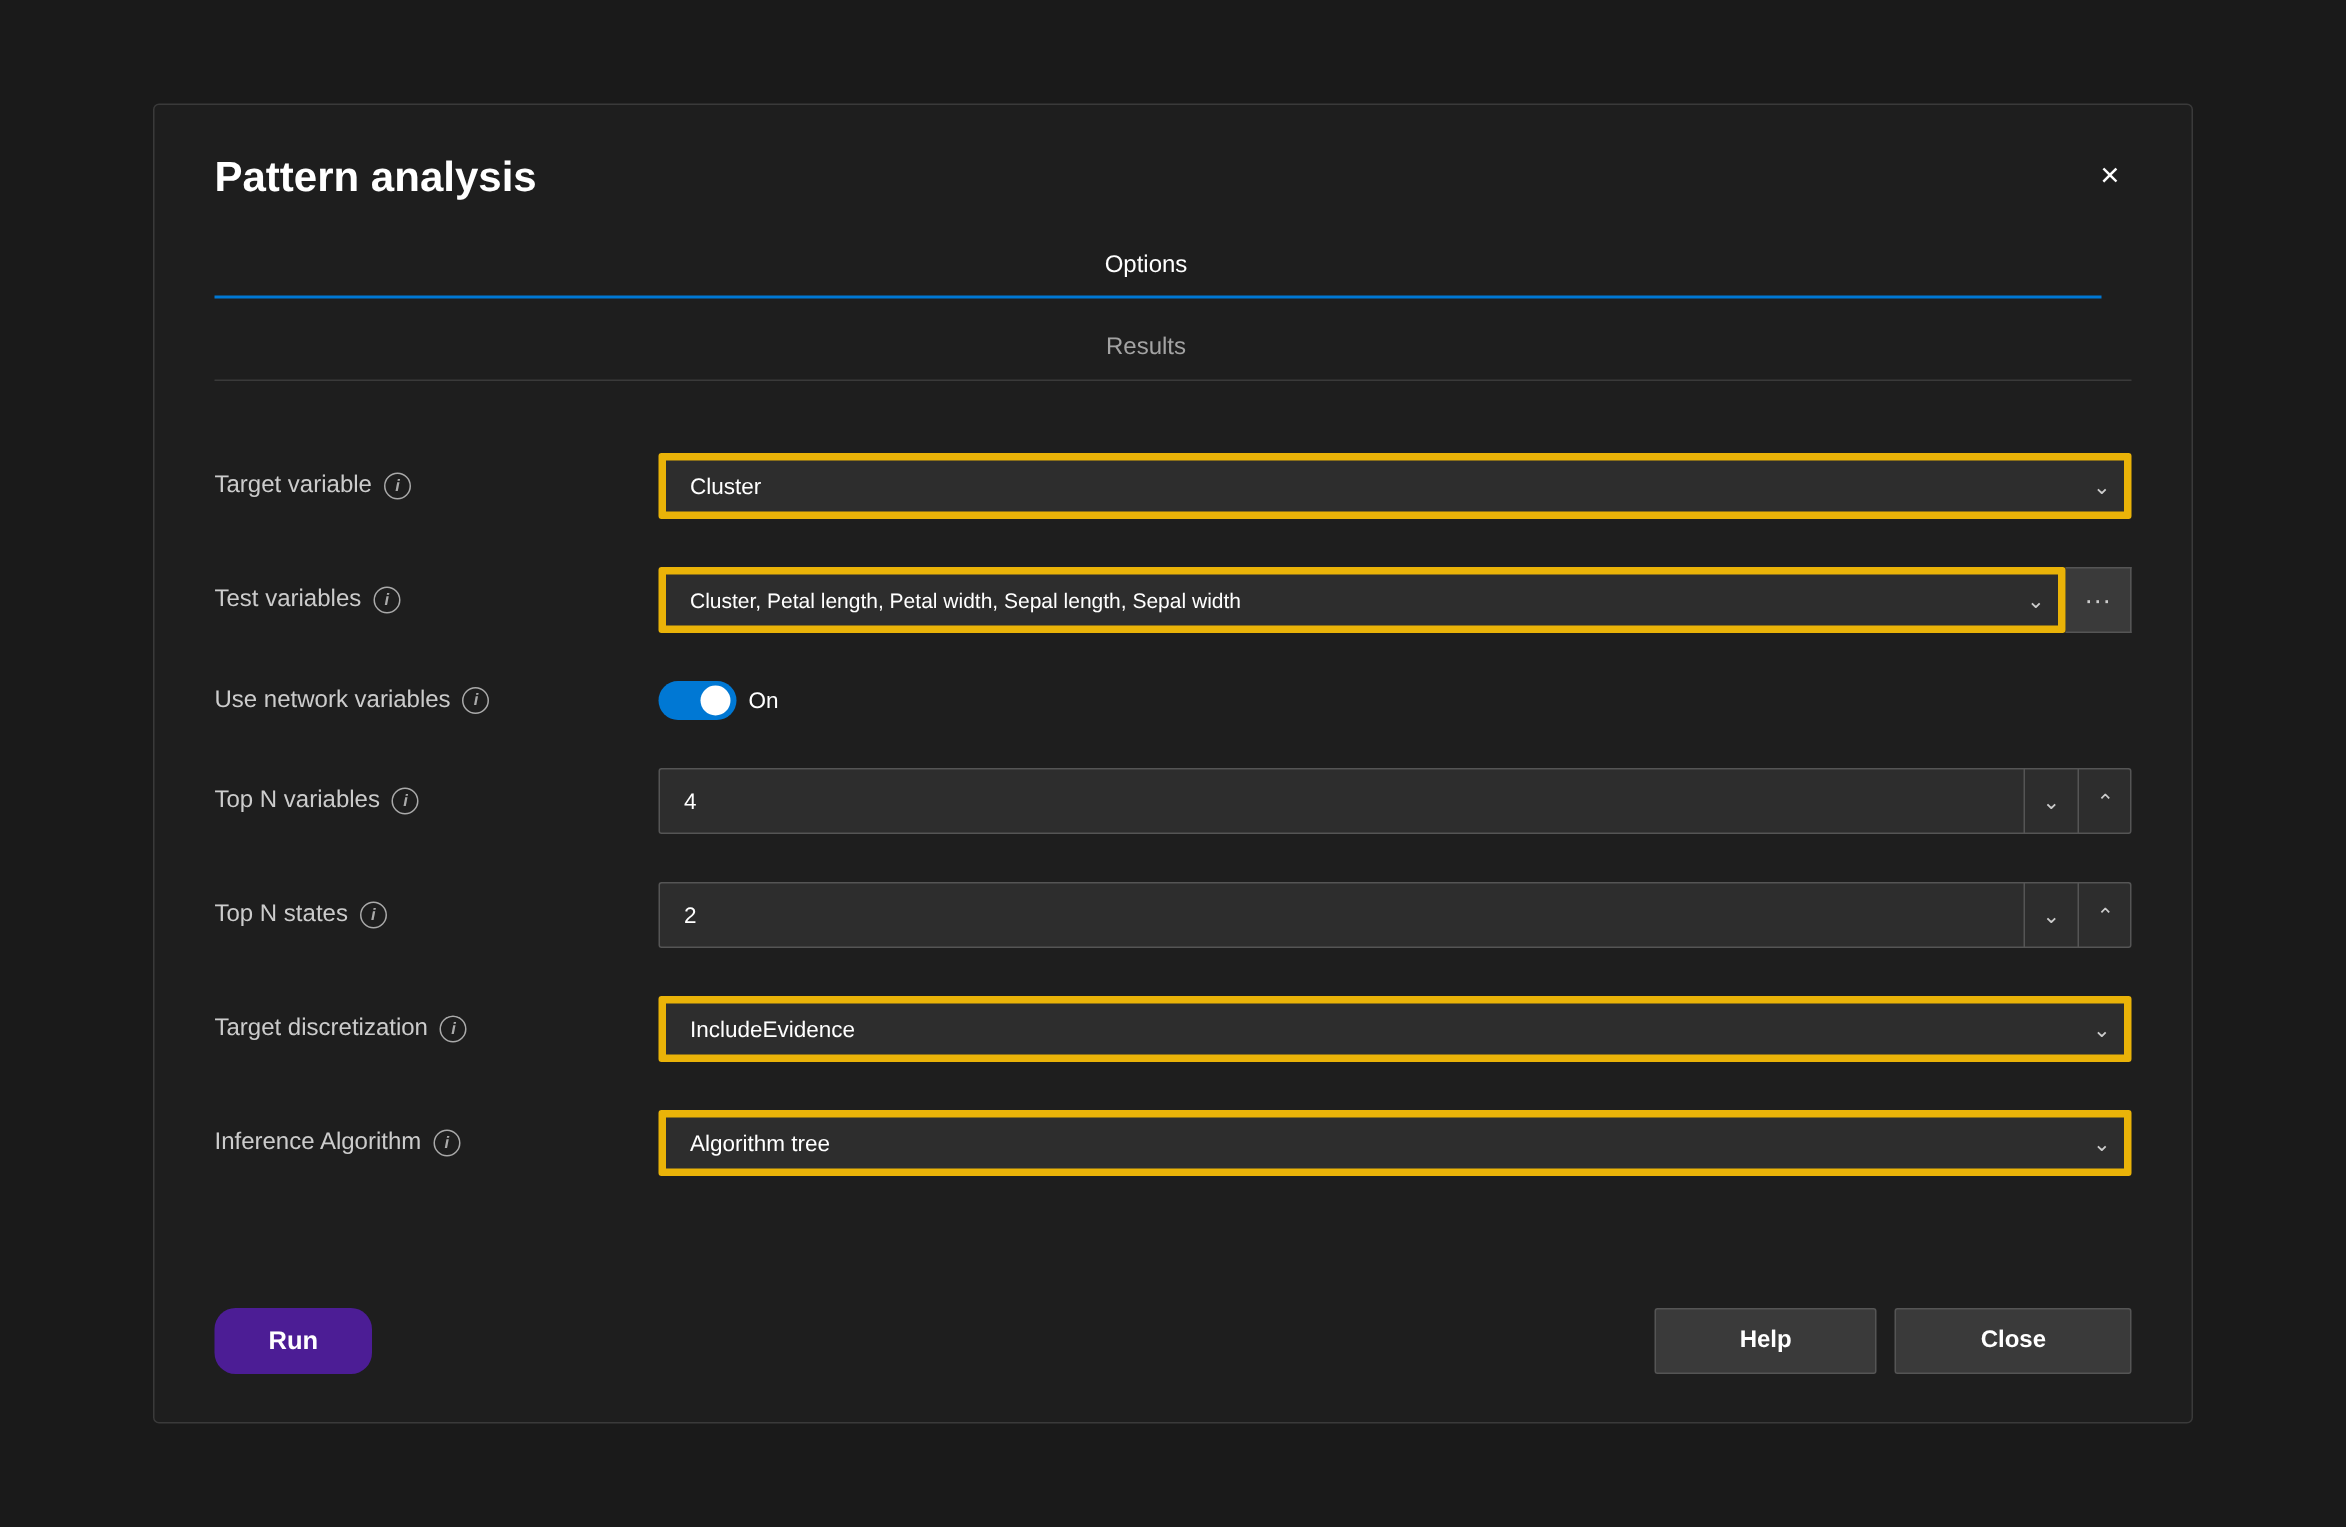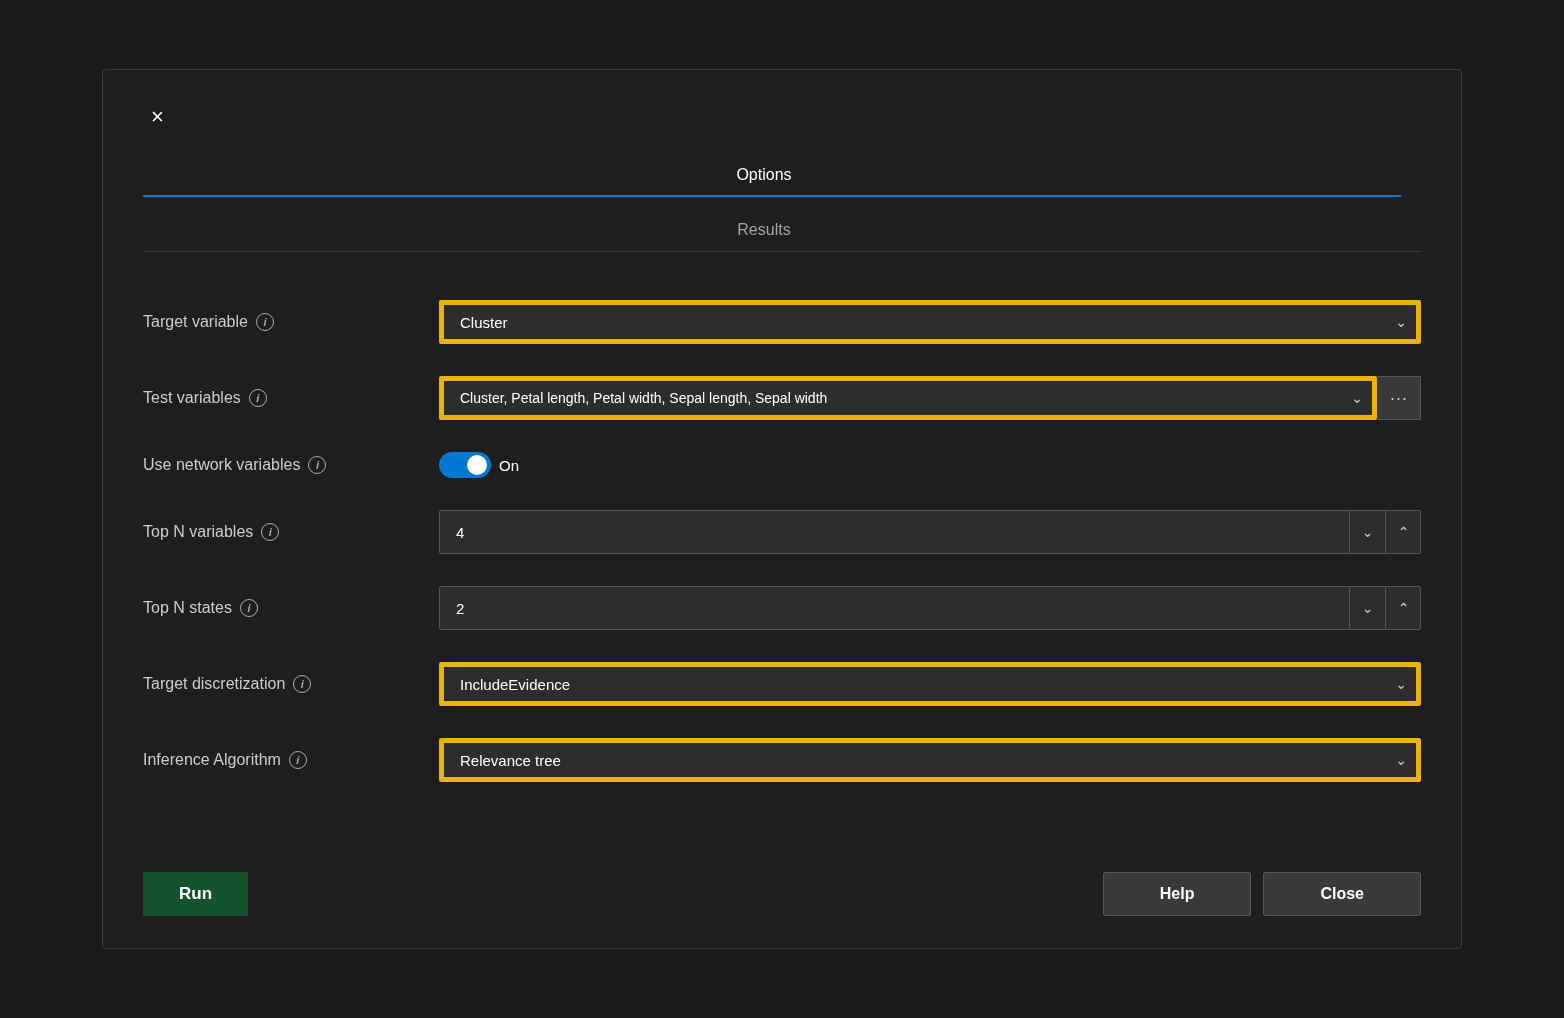--- a/index.html
+++ b/index.html
@@ -262,28 +262,28 @@
 
     .footer-area {
       margin-top: auto;
       display: flex;
       justify-content: space-between;
       align-items: flex-end;
       padding-top: 40px;
     }
 
     .run-btn {
-      background: #14532d;
+      background: #4c1d95;
       border: none;
       color: #ffffff;
       font-size: 17px;
       font-weight: 600;
       padding: 12px 36px;
       cursor: pointer;
-      border-radius: 0;
+      border-radius: 14px;
     }
 
     .footer-buttons {
       display: flex;
       gap: 12px;
     }
 
     .footer-btn {
       background: #3a3a3a;
       border: 1px solid #555555;
@@ -309,20 +309,21 @@
       align-items: center;
       cursor: pointer;
       user-select: none;
     }
   </style>
 </head>
 <body>
 
 <div class="dialog">
   <div class="dialog-header">
+    <h1 class="dialog-title">Pattern analysis</h1>
     <button class="close-btn">×</button>
   </div>
 
   <div class="tabs">
     <button class="tab active">Options</button>
     <button class="tab">Results</button>
   </div>
 
   <div class="form-body">
 
@@ -410,21 +411,21 @@
       </div>
     </div>
 
     <div class="form-row">
       <div class="form-label">
         <span>Inference Algorithm</span>
         <span class="info-icon">i</span>
       </div>
       <div class="select-wrapper form-control">
         <div class="select-display">
-          <span>Relevance tree</span>
+          <span>Algorithm tree</span>
         </div>
         <span class="chevron">⌄</span>
       </div>
     </div>
 
   </div>
 
   <div class="footer-area">
     <button class="run-btn">Run</button>
     <div class="footer-buttons">

